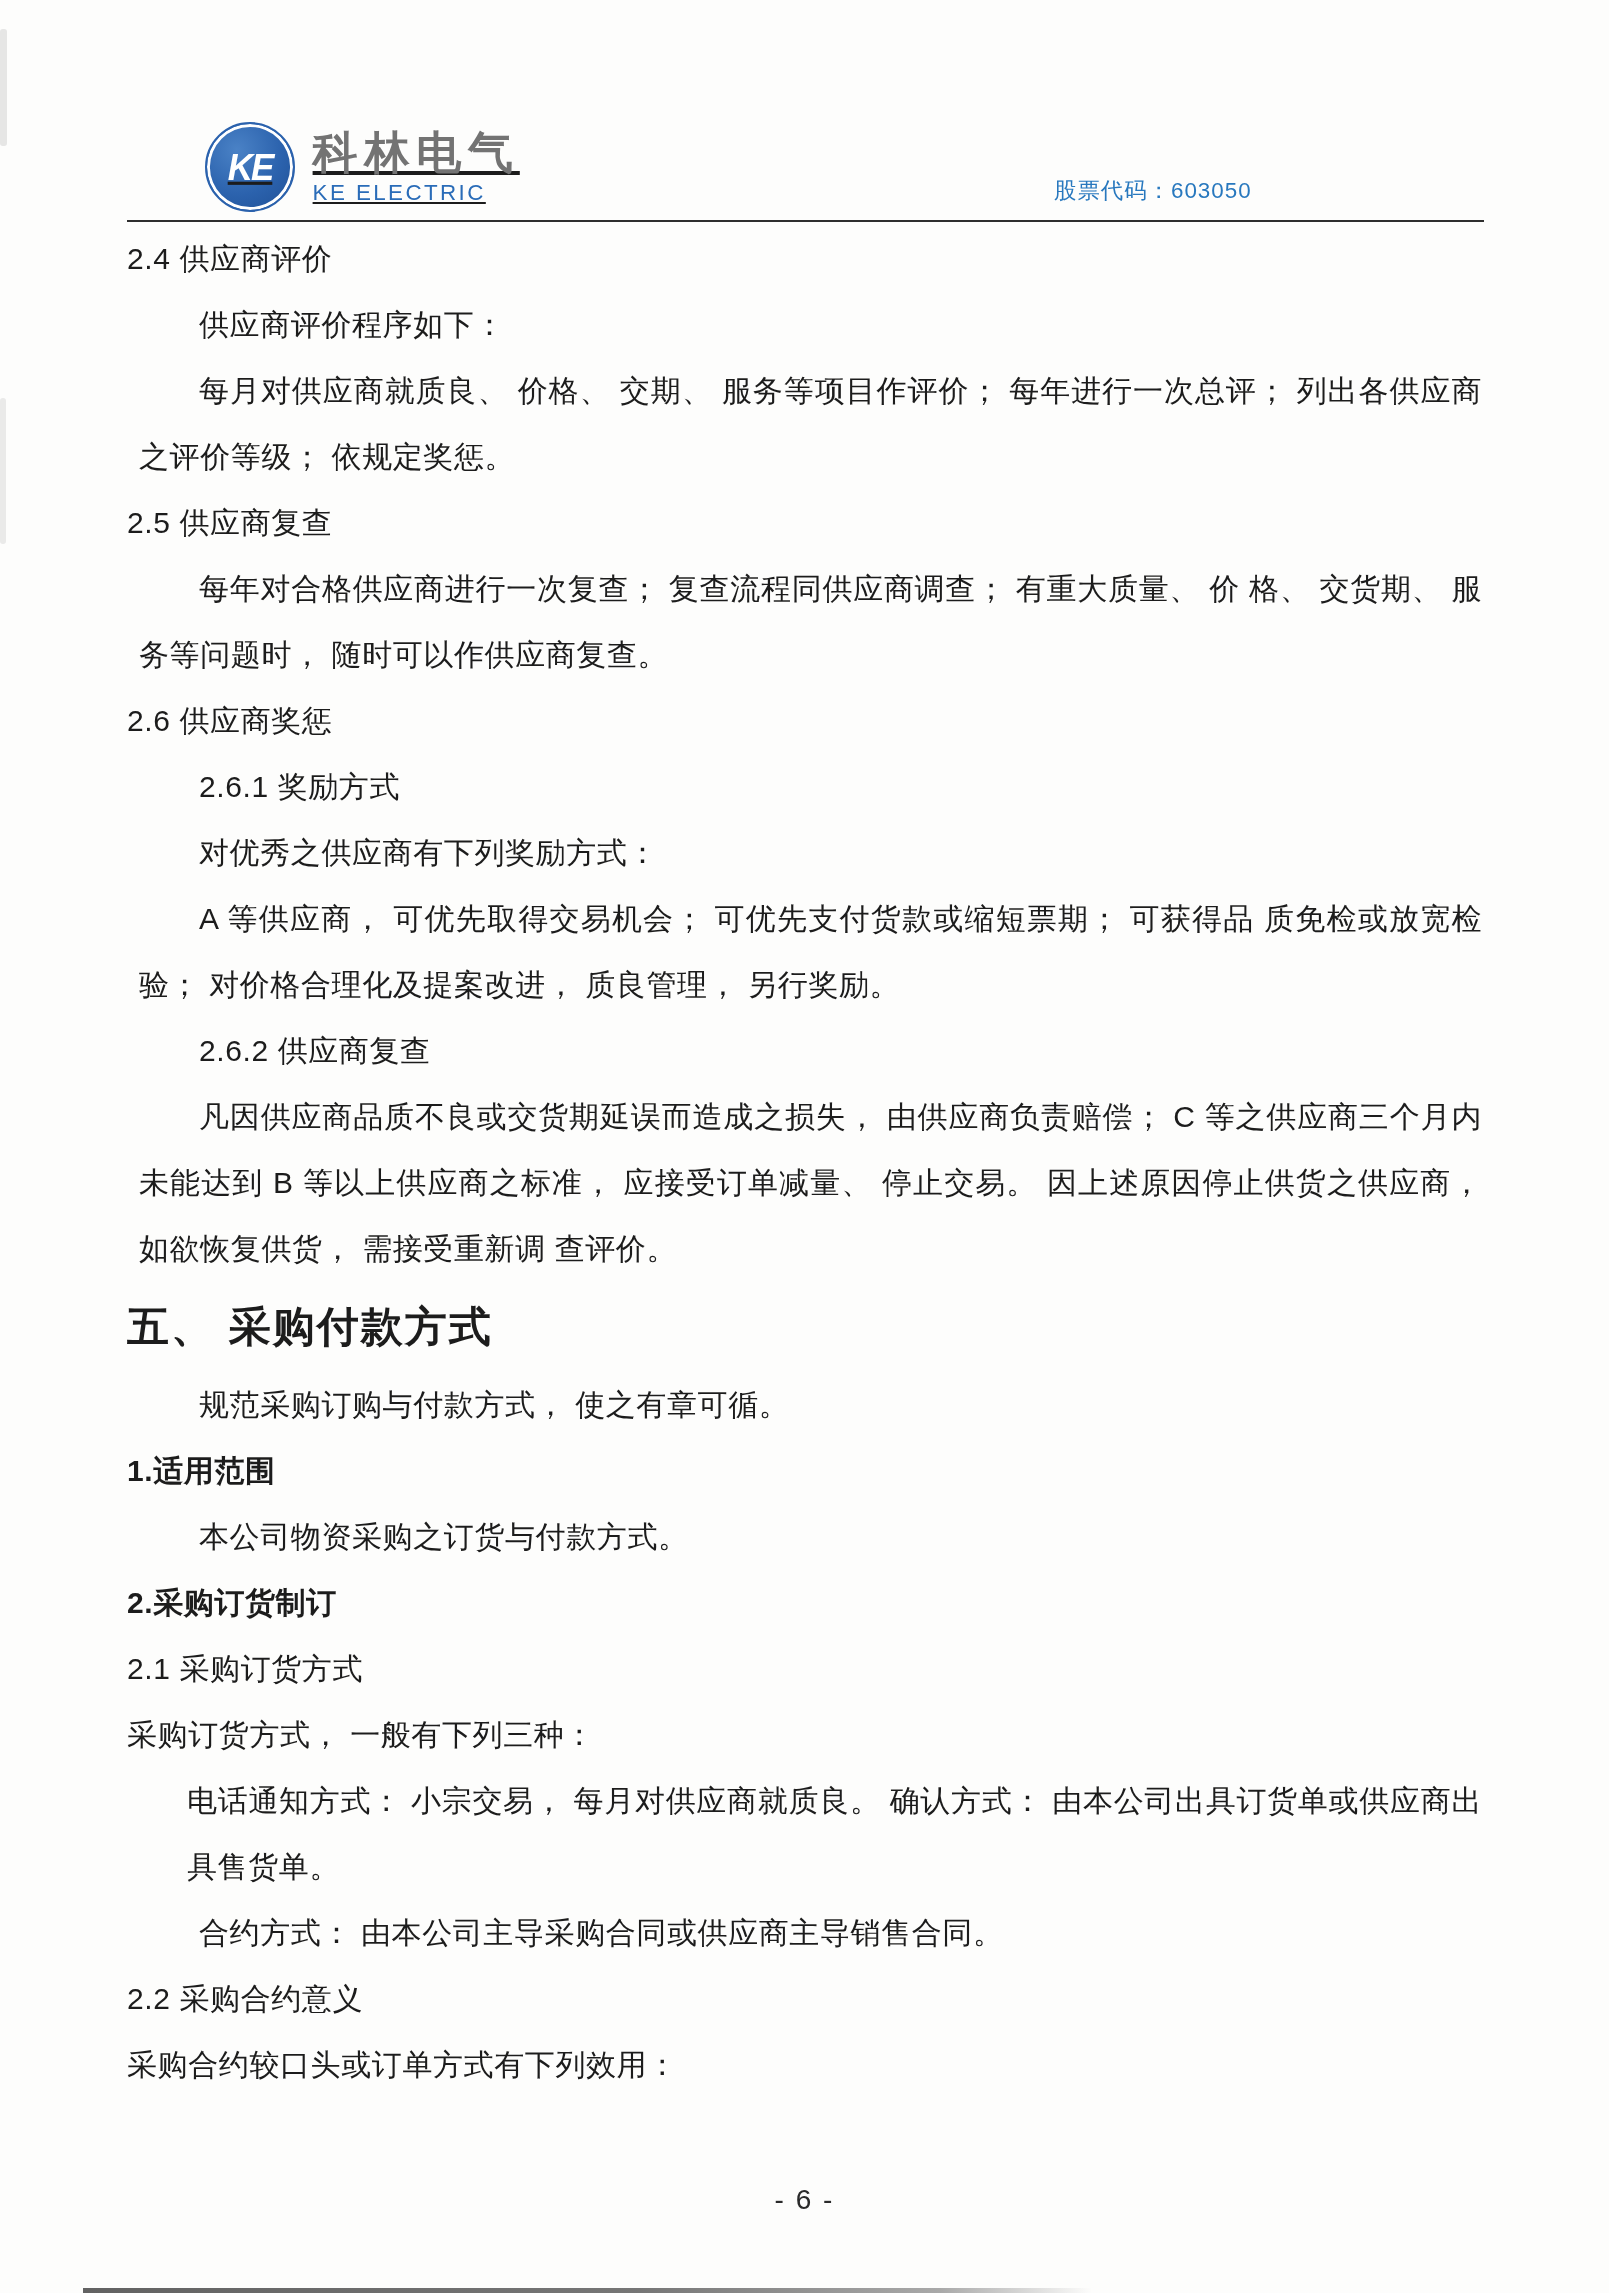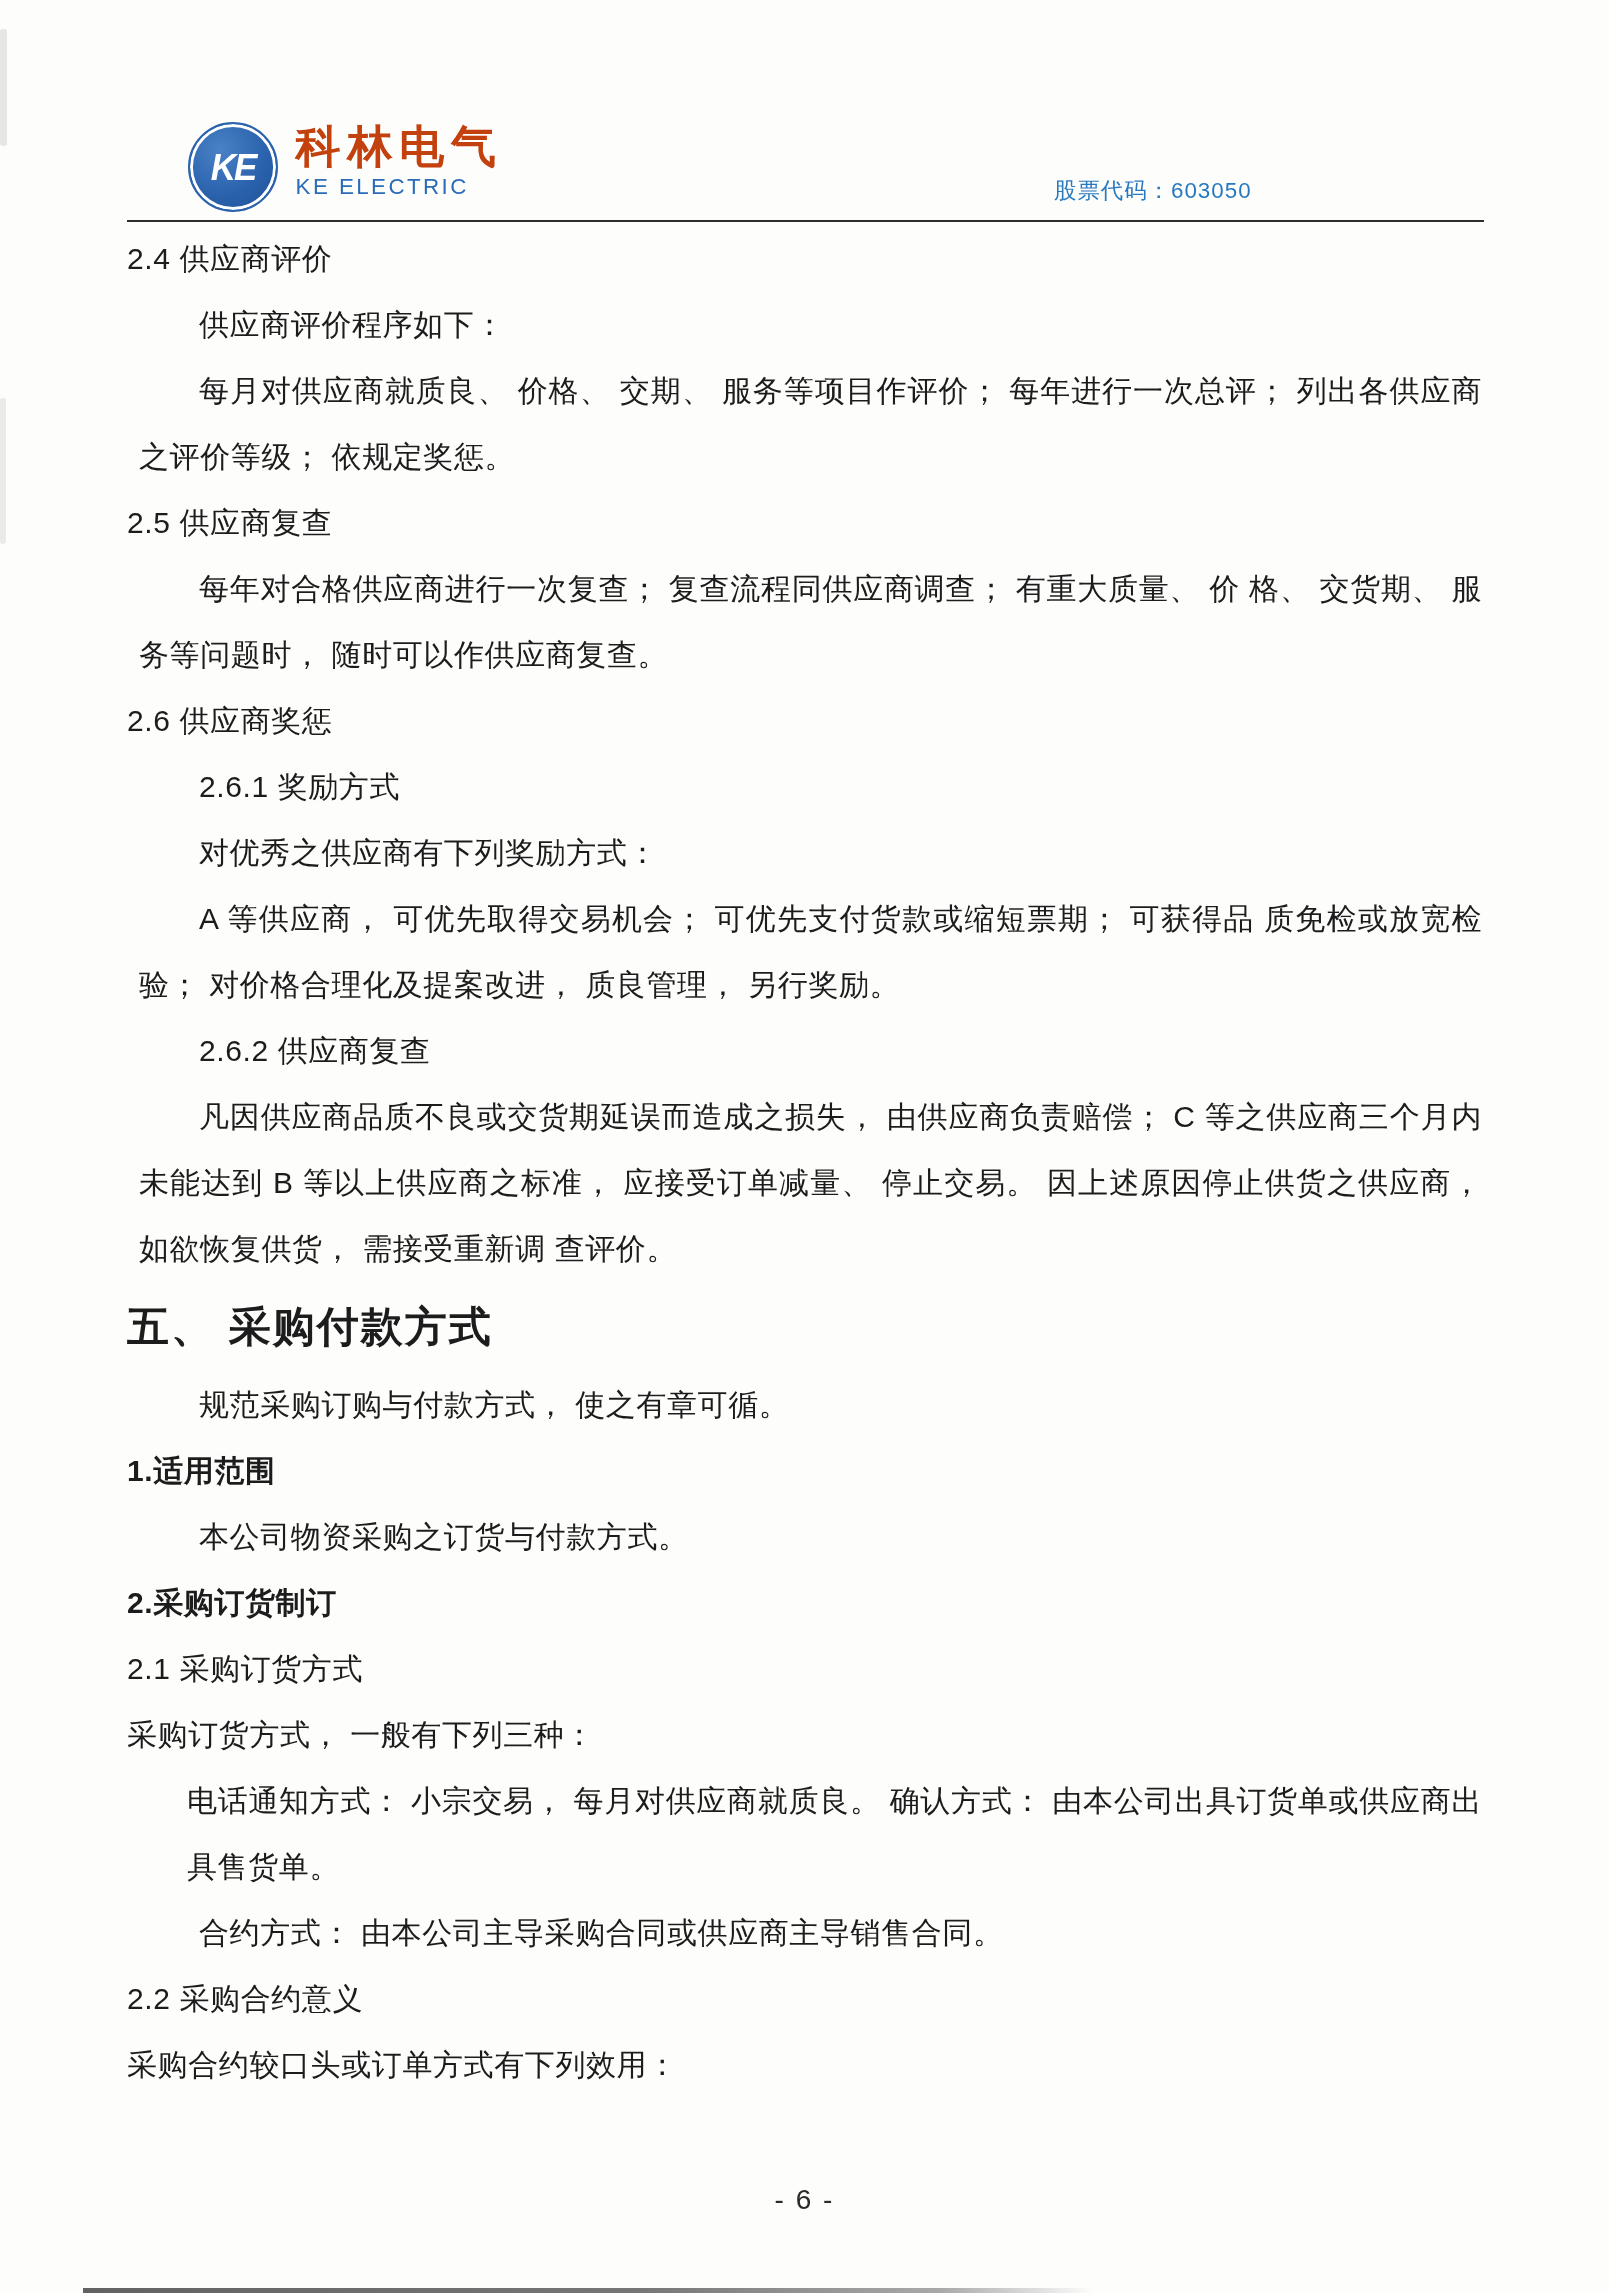--- a/index.html
+++ b/index.html
@@ -10,38 +10,38 @@
     overflow:hidden;
     font-family:"Liberation Sans","DejaVu Sans",sans-serif;
     color:#1c1c1c;
   }
   
   .header{
     position:absolute;left:127px;right:125px;top:0;height:220px;
     border-bottom:2.9px solid #2e2e2e;
   }
   .logo-wrap{
-    position:absolute;left:61px;bottom:7.8px;
-    display:flex;align-items:flex-start;
+    position:absolute;left:78px;bottom:7.8px;
+    display:flex;align-items:center;text-decoration:underline;
   }
   .logo-circle{
     width:86px;height:86px;border-radius:50%;
     background:radial-gradient(circle at 35% 30%, #4a82c6 0%, #2b62ad 55%, #1f4f94 100%);
     border:2.9px solid #2b62ad;
     box-shadow:inset 0 0 0 2.9px #ffffff;
     display:flex;align-items:center;justify-content:center;
     margin-right:17.6px;
   }
   .logo-monogram{
     color:#ffffff;font-size:35px;font-weight:bold;
     font-style:italic;letter-spacing:-2px;
     transform:scaleY(1.05);
   }
   .logo-text .cn{
-    font-size:45px;font-weight:bold;color:#c2410c;letter-spacing:6.8px;line-height:49px;
+    font-size:45px;font-weight:bold;color:#737373;letter-spacing:6.8px;line-height:49px;
   }
   .logo-text .en{
     font-size:22.4px;color:#2a6cb8;letter-spacing:2.4px;line-height:27px;margin-top:2px;
   }
   .head-right{position:absolute;left:927px;bottom:13.7px;}
   .slogan{font-size:34px;color:#2e82c6;letter-spacing:1px;line-height:41px;}
   .stock{font-size:22.4px;color:#2878be;letter-spacing:1px;margin-top:9.8px;}
   
   .content{
     position:absolute;left:127px;right:127px;top:226px;

